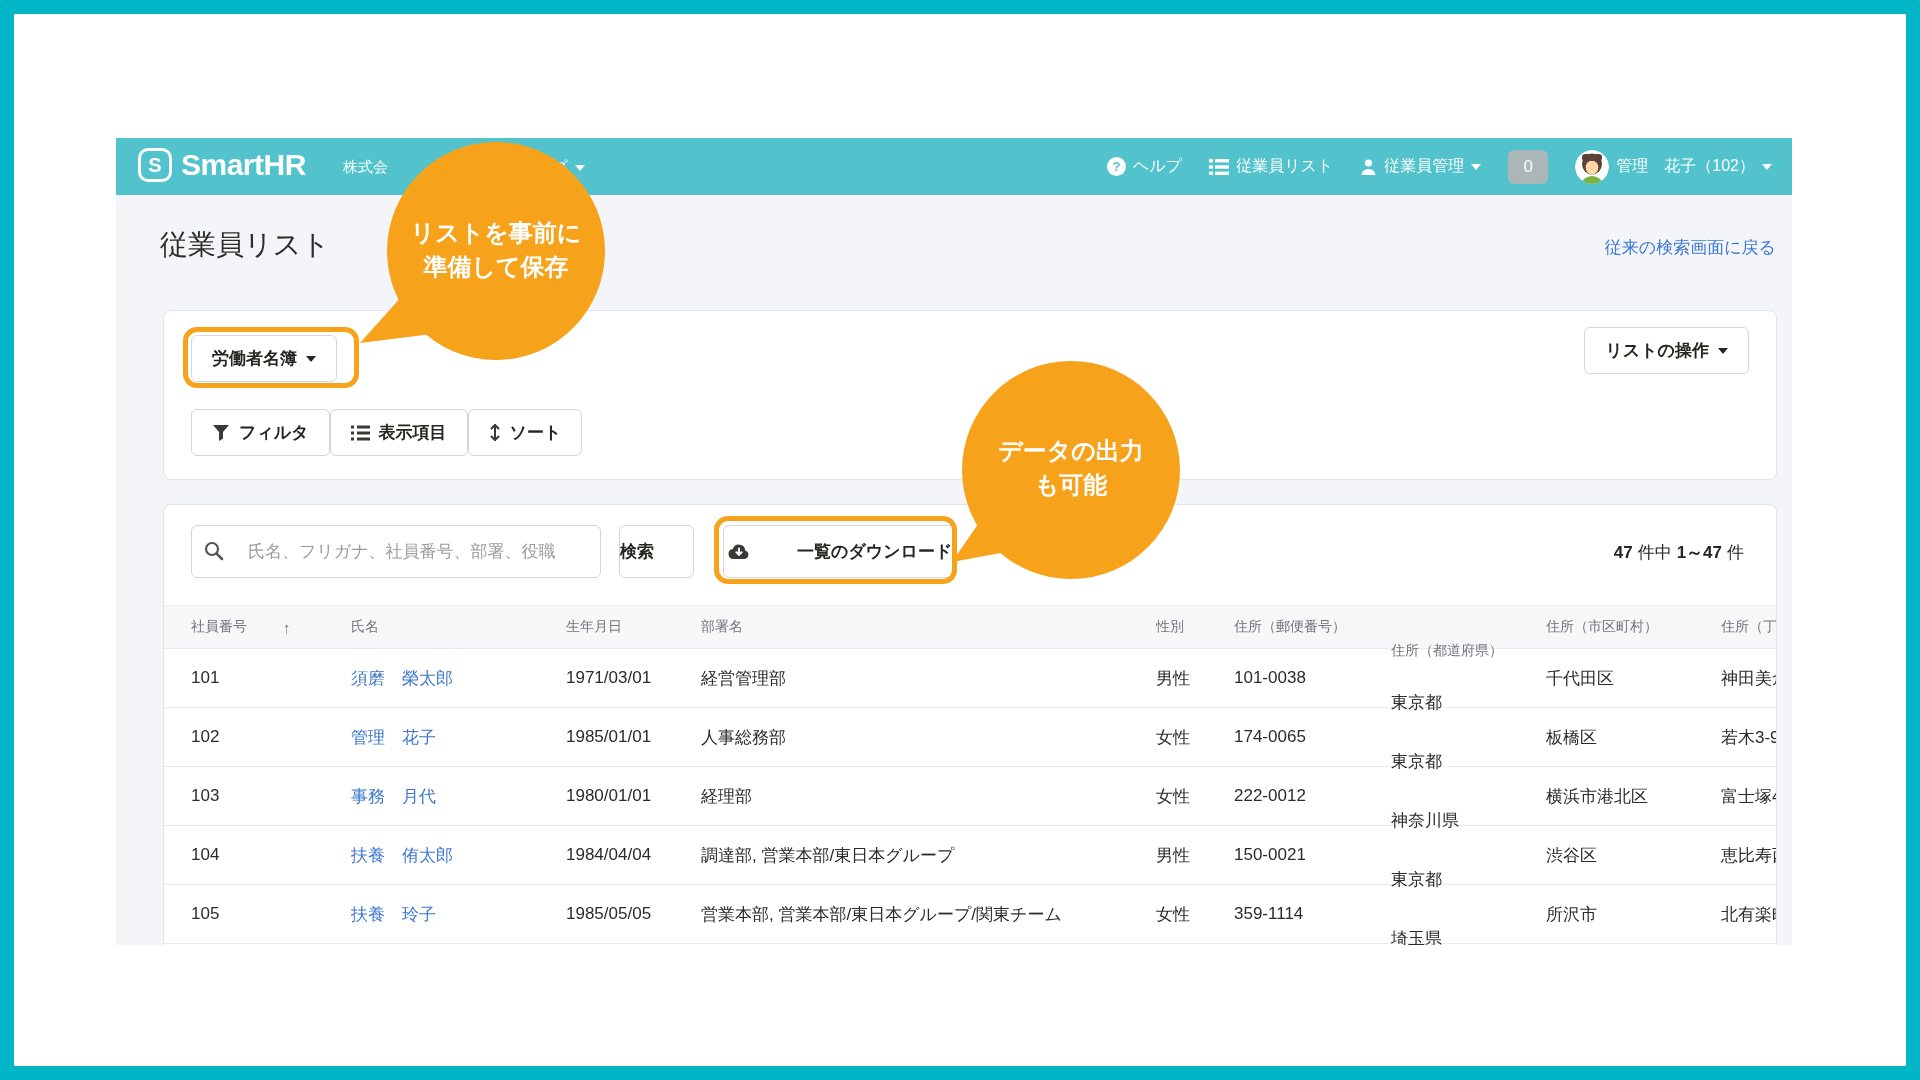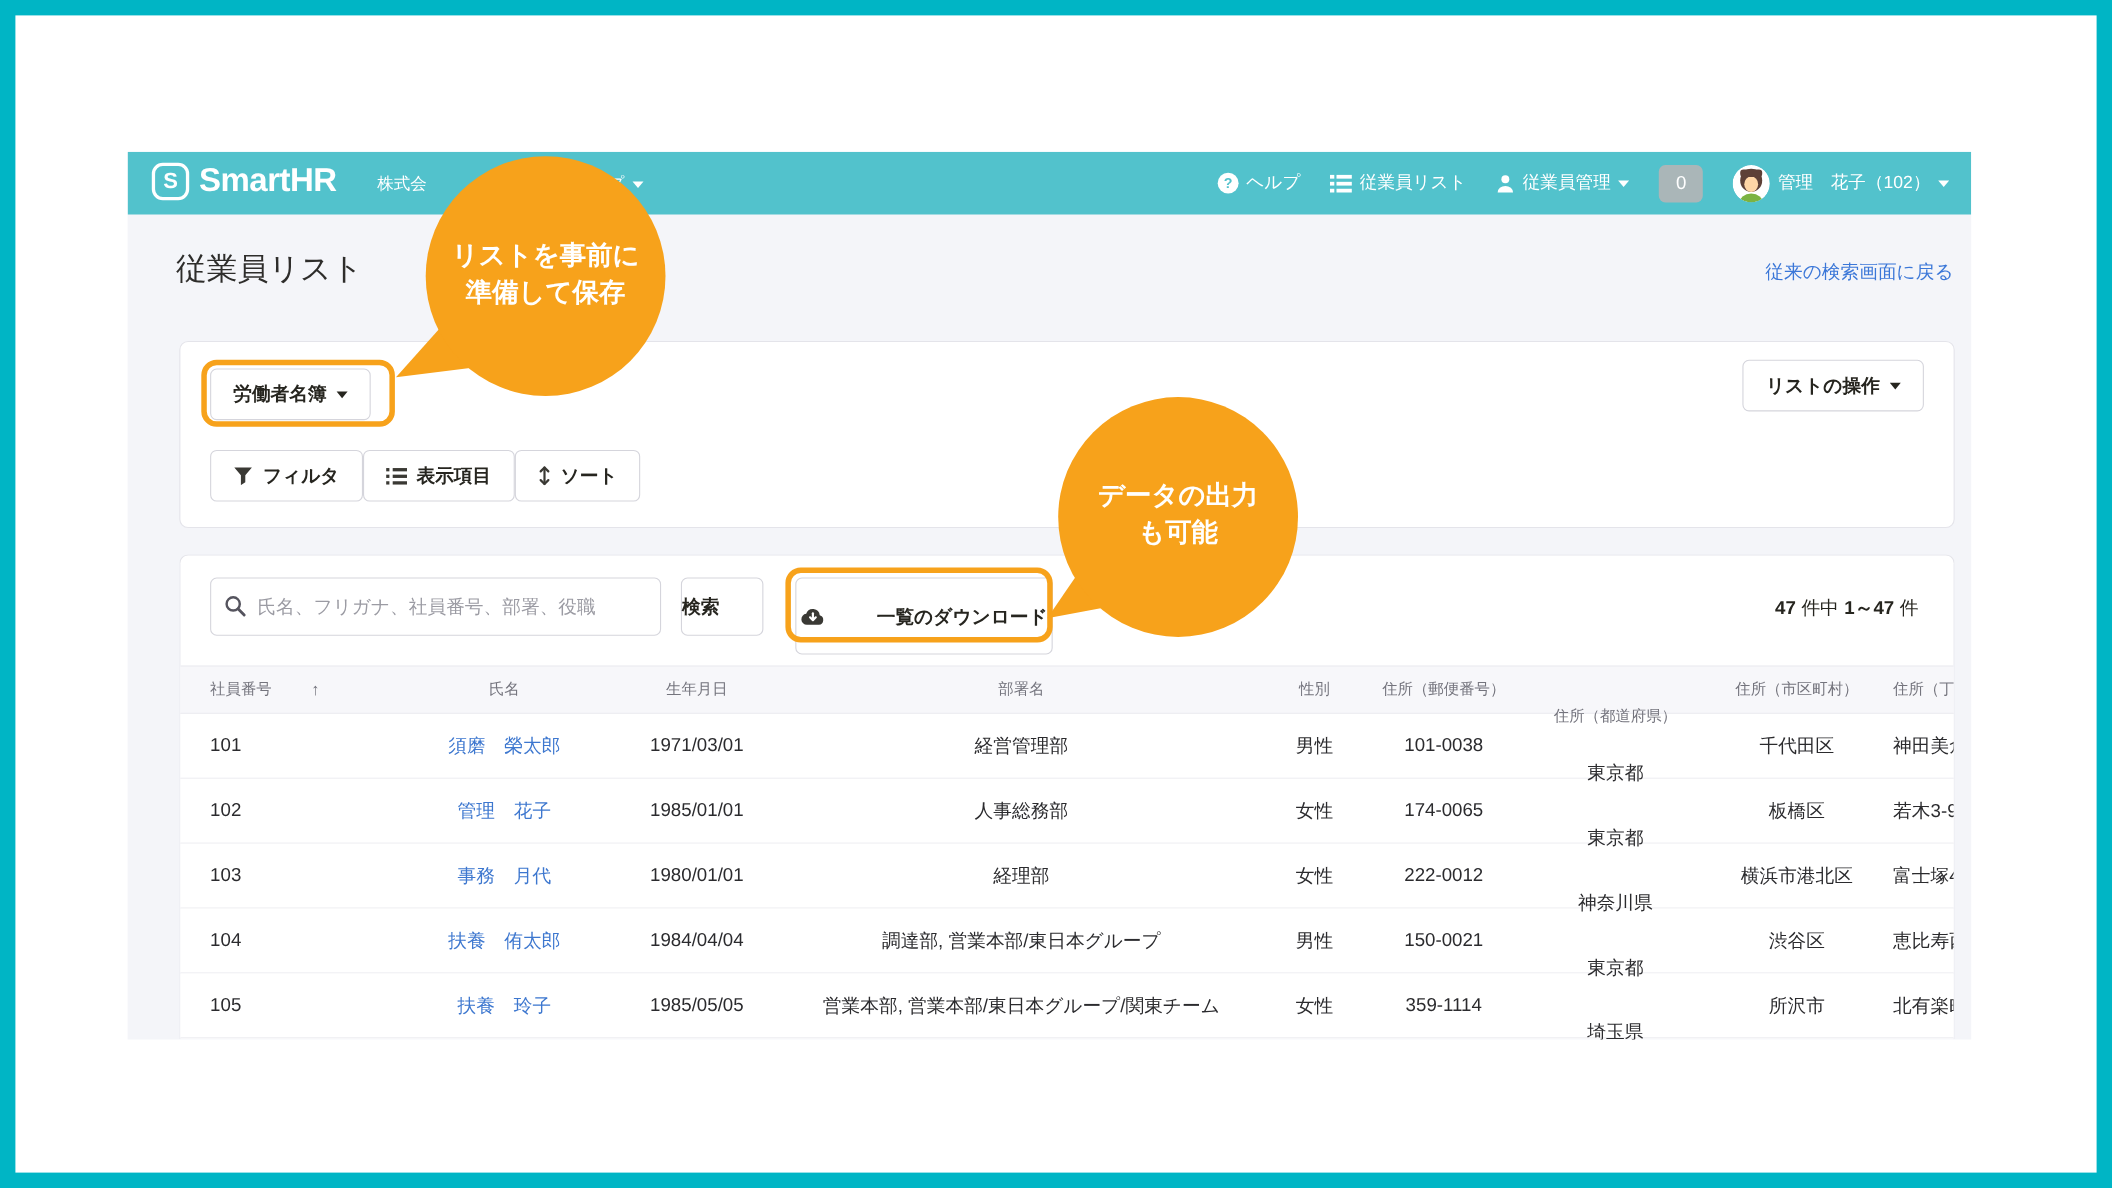--- a/index.html
+++ b/index.html
@@ -35,34 +35,34 @@
   .card2 { top:366px; height:441px; border-bottom:none; border-bottom-left-radius:0; border-bottom-right-radius:0; }
 
   .btn { display:inline-flex; align-items:center; gap:9px; background:#fff; border:1px solid #d5d5dc; border-radius:6px; font-size:17px; font-weight:600; color:#26251f; cursor:pointer; font-family:inherit; }
   .btn-select { position:absolute; left:27px; top:24px; height:47px; padding:0 20px; }
   .btn-listops { position:absolute; right:27px; top:16px; height:47px; padding:0 20px; }
   .filter-row { position:absolute; left:27px; top:98px; display:flex; }
   .filter-row .btn { height:47px; padding:0 20px; }
 
   
   .search-wrap { position:absolute; left:27px; top:20px; width:410px; height:53px; }
-  .search-input { width:100%; height:100%; border:1px solid #d5d5dc; border-radius:6px; padding:0 14px 0 42px; font-size:17px; color:#26251f; font-family:inherit; outline:none; background:#fff; }
+  .search-input { width:100%; height:100%; border:1px solid #d5d5dc; border-radius:6px; padding:0 14px 0 56px; font-size:17px; color:#26251f; font-family:inherit; outline:none; background:#fff; }
   .search-input::placeholder { color:#9b9ba3; }
   .search-icon { position:absolute; left:13px; top:16px; }
   .btn-search { position:absolute; left:455px; top:20px; width:75px; height:53px; }
-  .btn-download { position:absolute; left:559px; top:20px; height:70px; padding:0 4px;gap:47px; }
+  .btn-download { position:absolute; left:559px; top:20px; height:53px; padding:0 4px;gap:47px; }
   .result-count { position:absolute; right:27px; top:36px; font-size:17px; color:#26251f; }
   .result-count b { font-weight:700; }
   .result-count span.w { font-weight:400; margin:0 5px; }
 
   
   .table { position:absolute; left:0; top:100px; width:100%; }
   .t-row { display:flex; align-items:center; height:59px; padding-left:27px; background:#fff; border-bottom:1px solid #ecebf0; }
   .t-head { height:44px; background:#f7f7fa; border-top:1px solid #ecebf0; font-size:14px; color:#74747d; }
-  .t-row > div { white-space:nowrap; overflow:hidden;text-align:center; }
+  .t-row > div { white-space:nowrap; overflow:hidden; }
   .c1 { width:160px; display:flex; align-items:center; }
   .c2 { width:215px; }
   .c3 { width:135px; }
   .c4 { width:455px; }
   .c5 { width:78px; }
   .c6 { width:157px; }
   .c7 { width:155px;margin-top:48px; }
   .c8 { width:175px; }
   .c9 { flex:1; }
   .t-body { font-size:17px; color:#2b2b2e; }

